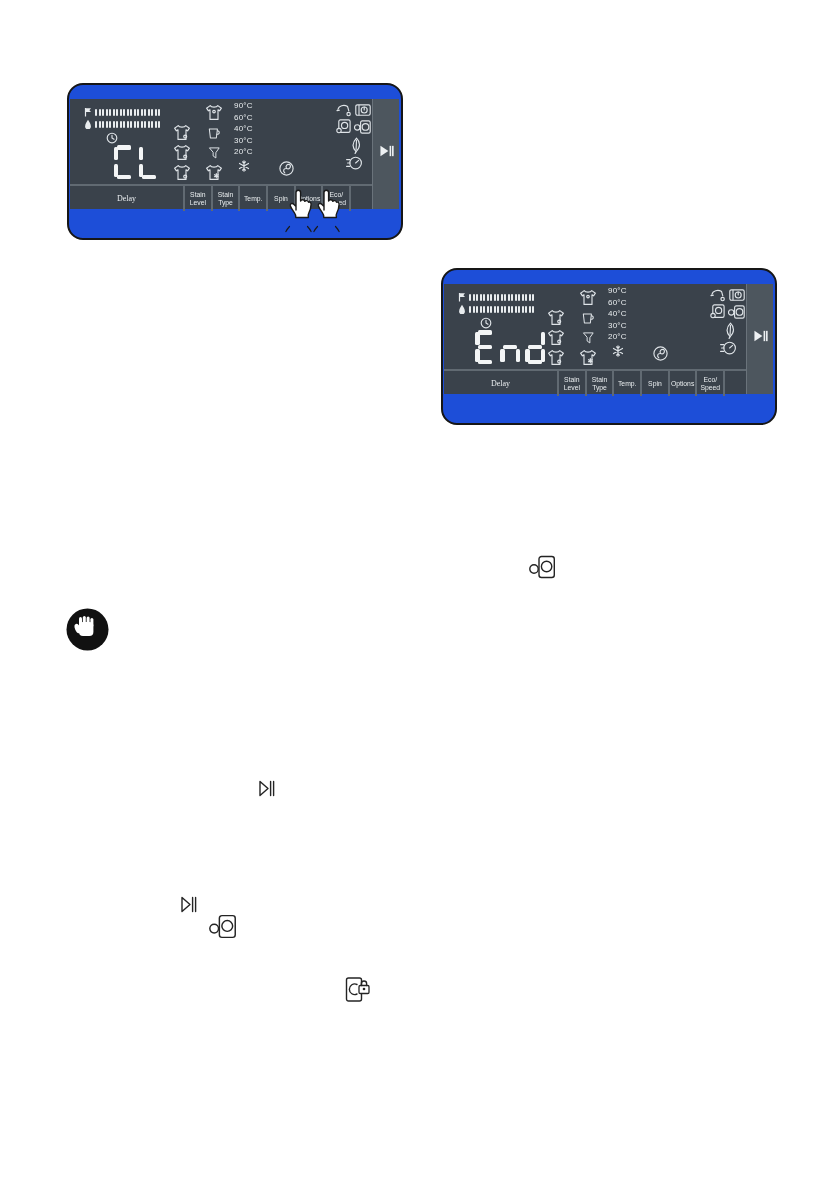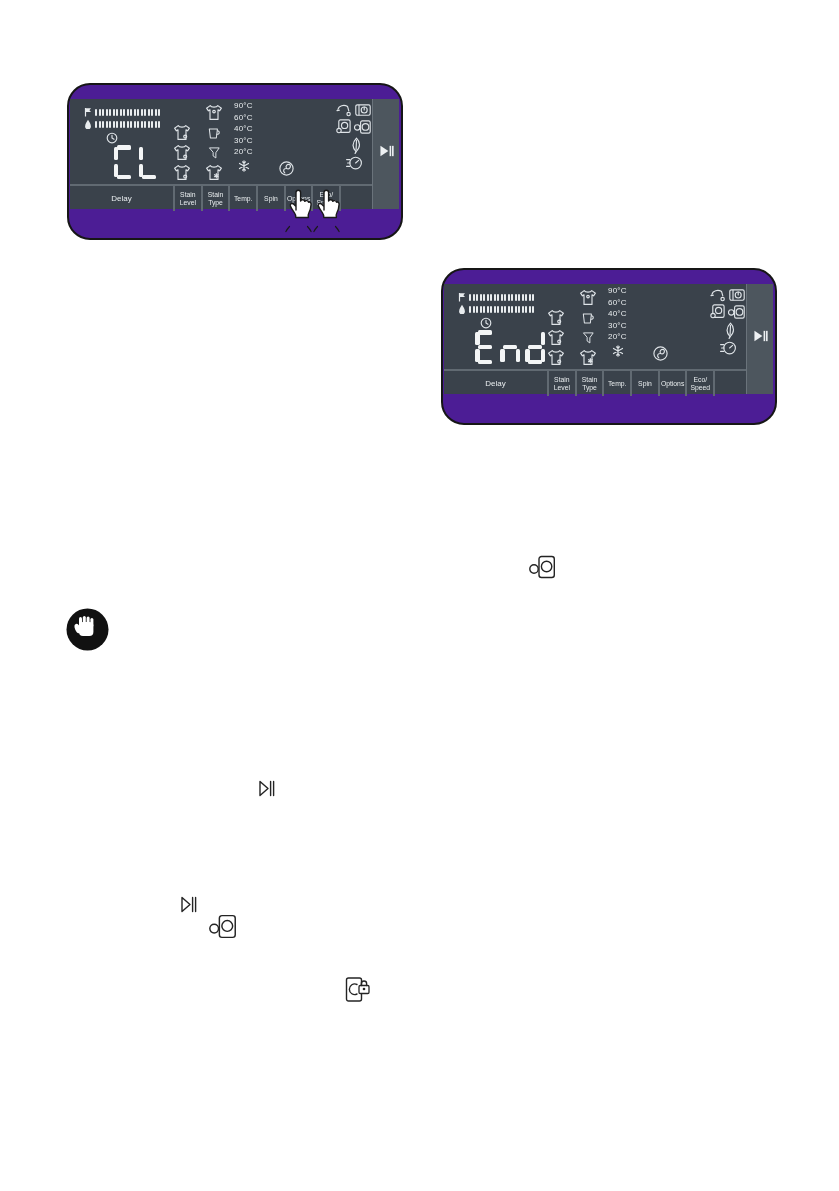--- a/index.html
+++ b/index.html
@@ -1,21 +1,21 @@
 <!DOCTYPE html>
 <html style="--page-bg: #ffffff; --display-bg: #3a424b; --strip-bg: #4d565e;"><head>
 <meta charset="utf-8">
 <style>
   html,body{margin:0;padding:0;background:#fff;}
   #page{position:relative;width:839px;height:1191px;background:var(--page-bg,#fff);overflow:hidden;
         font-family:"Liberation Sans", sans-serif;}
 
   
-  .panel{position:absolute;width:336px;height:157px;background:#4c1d95;
-         border:2.5px solid #161616;border-radius:23px;box-sizing:border-box;}
+  .panel{position:absolute;width:336px;height:157px;background:#1d4ed8;
+         border:2.5px solid #161616;border-radius:16px;box-sizing:border-box;}
   .module{position:absolute;left:1px;top:14px;width:329px;height:110px;
           background:var(--display-bg,#3a424b);}
   .strip{position:absolute;left:302px;top:0;width:27px;height:110px;
          background:var(--strip-bg,#4d565e);border-left:1.5px solid #6a737b;box-sizing:border-box;}
   .strip svg{position:absolute;left:6px;top:44px;}
 
   .bars{position:absolute;left:14px;top:8px;}
   .bar-row{display:flex;align-items:center;gap:3px;height:10px;margin-bottom:2px;}
   .ticks{display:flex;gap:1.5px;}
   .tick{width:2px;height:7px;background:#e8ecee;border-radius:1px;}
@@ -36,21 +36,21 @@
 
   .icon-abs{position:absolute;}
   .temp-col{position:absolute;left:164px;top:2px;width:34px;display:flex;flex-direction:column;gap:2.6px;}
   .temp-label{color:#e9edef;font-size:8px;line-height:9px;letter-spacing:0.2px;}
 
   .btnrow{position:absolute;left:0;top:85px;width:302px;height:25px;
           border-top:2px solid #616a72;display:flex;box-sizing:content-box;}
   .btn{border-left:2px solid #616a72;color:#e9edef;display:flex;align-items:center;
        justify-content:center;text-align:center;box-sizing:border-box;}
   .btn:first-child{border-left:none;}
-  .btn-delay{width:103px;font-size:8px;}
+  .btn-delay{width:113px;font-size:8px;font-family:Liberation Serif, serif;}
   .btn-small{width:27.7px;font-size:6.8px;line-height:1.08;}
   .btn-small span, .btn-delay span{white-space:pre-line;}
   .btn-blank{flex:1;}
 
   .hands{position:absolute;left:0;top:0;width:336px;height:157px;pointer-events:none;}
   .hand{position:absolute;width:32px;height:48px;}
 
   .float-icon{position:absolute;}
   .float-icon svg{display:block;width:100%;height:100%;}
 

